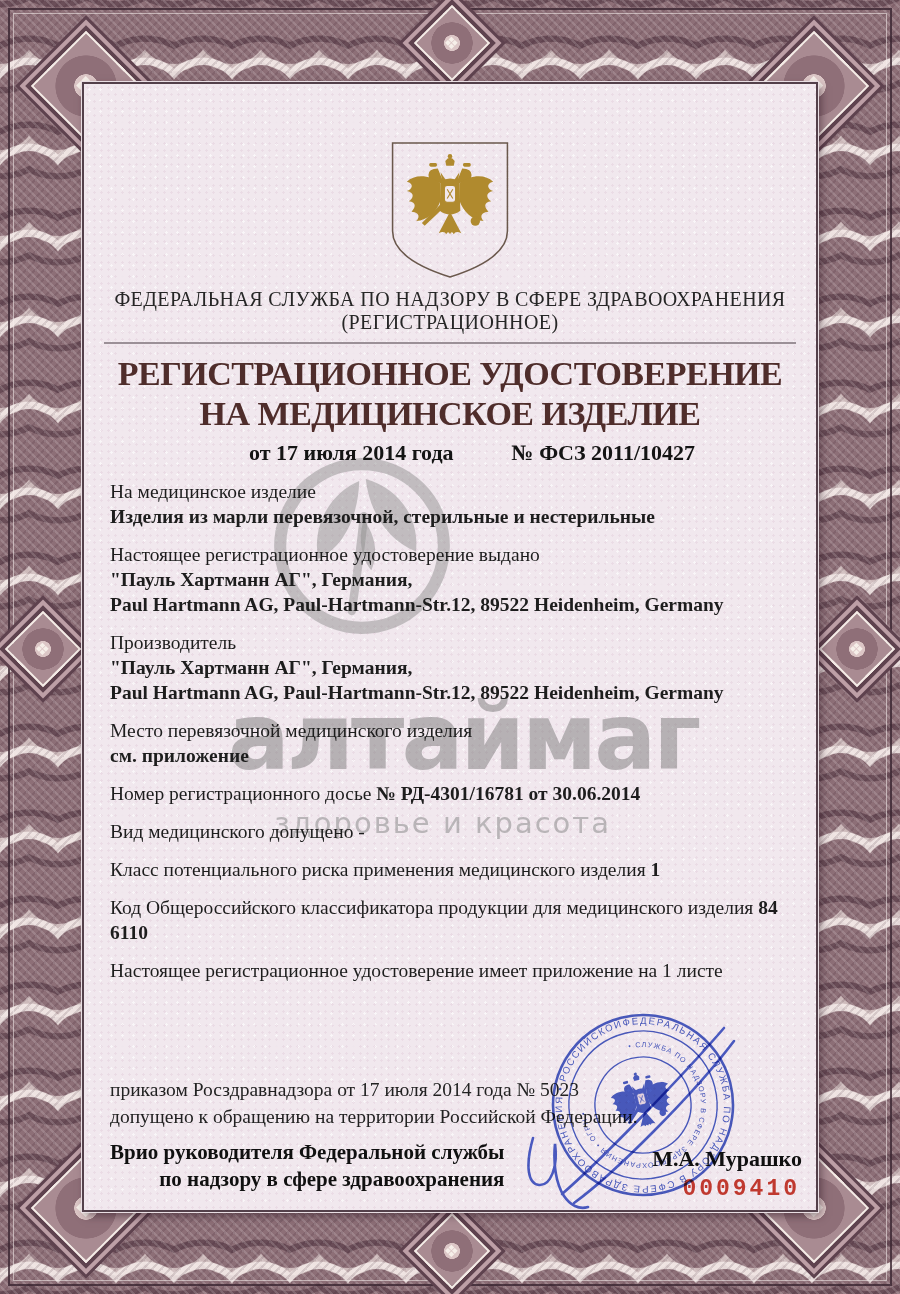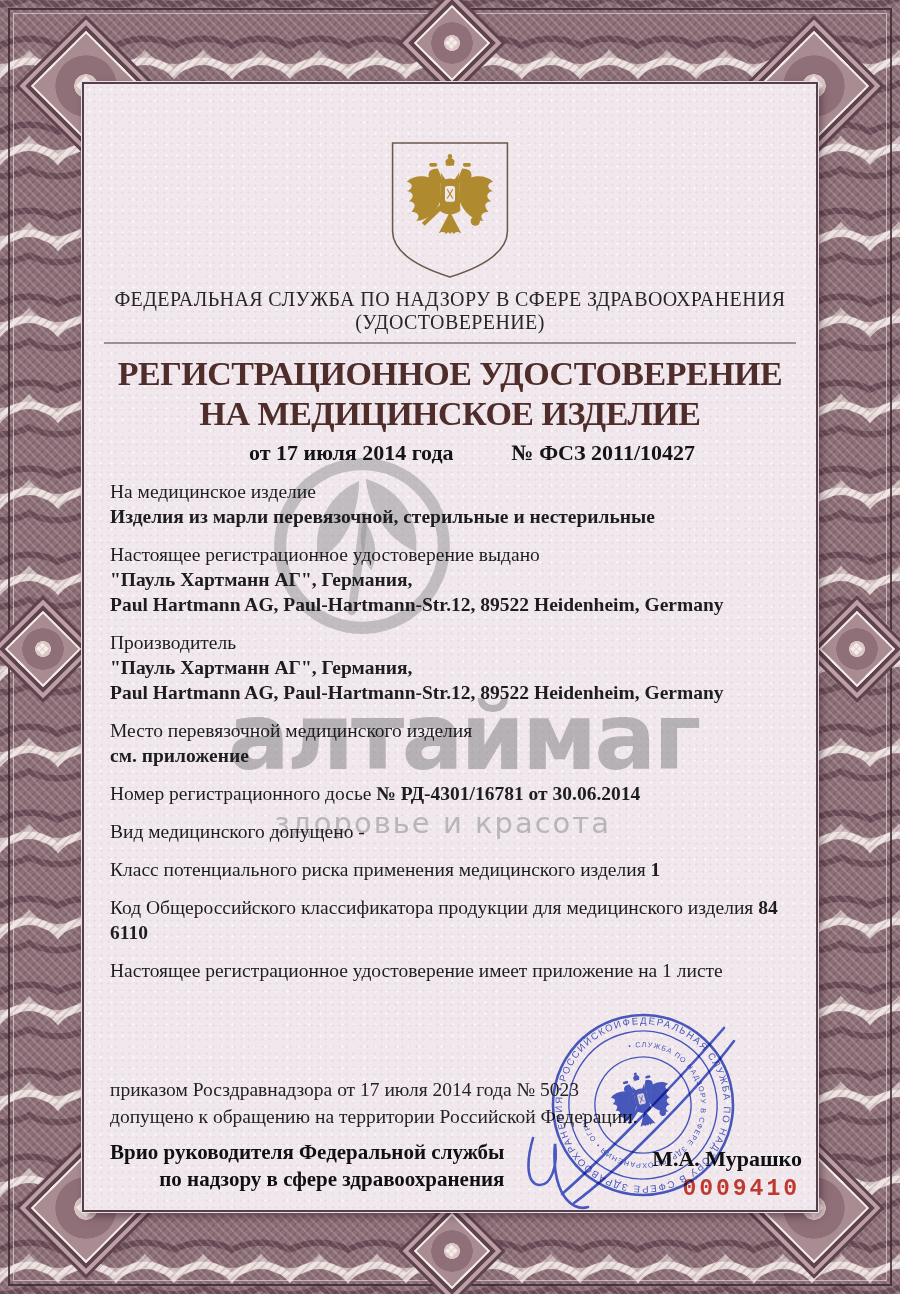--- a/index.html
+++ b/index.html
@@ -148,21 +148,21 @@
     <div class="wm-word">алтаймаг</div>
     <div class="wm-tag">здоровье и красота</div>
 
     <div class="doc">
       <svg class="emblem" width="134" height="146" viewBox="0 0 140 152">
         <path d="M10 5 H130 V97 Q130 126 70 145 Q10 126 10 97 Z" fill="none" stroke="#6a584c" stroke-width="1.6"></path>
         <use href="#eagle" x="21" y="14" width="98" height="98" color="#b08a2e"></use>
       </svg>
       <div class="org">
         <div>ФЕДЕРАЛЬНАЯ СЛУЖБА ПО НАДЗОРУ В СФЕРЕ ЗДРАВООХРАНЕНИЯ</div>
-        <div>(УДОСТОВЕРЕНИЕ)</div>
+        <div>(РЕГИСТРАЦИОННОЕ)</div>
       </div>
       <hr class="rule">
       <div class="title">
         <div>РЕГИСТРАЦИОННОЕ УДОСТОВЕРЕНИЕ</div>
         <div>НА МЕДИЦИНСКОЕ ИЗДЕЛИЕ</div>
       </div>
       <div class="dateline">
         <span>от 17 июля 2014 года</span>
         <span>№  ФСЗ 2011/10427</span>
       </div>

